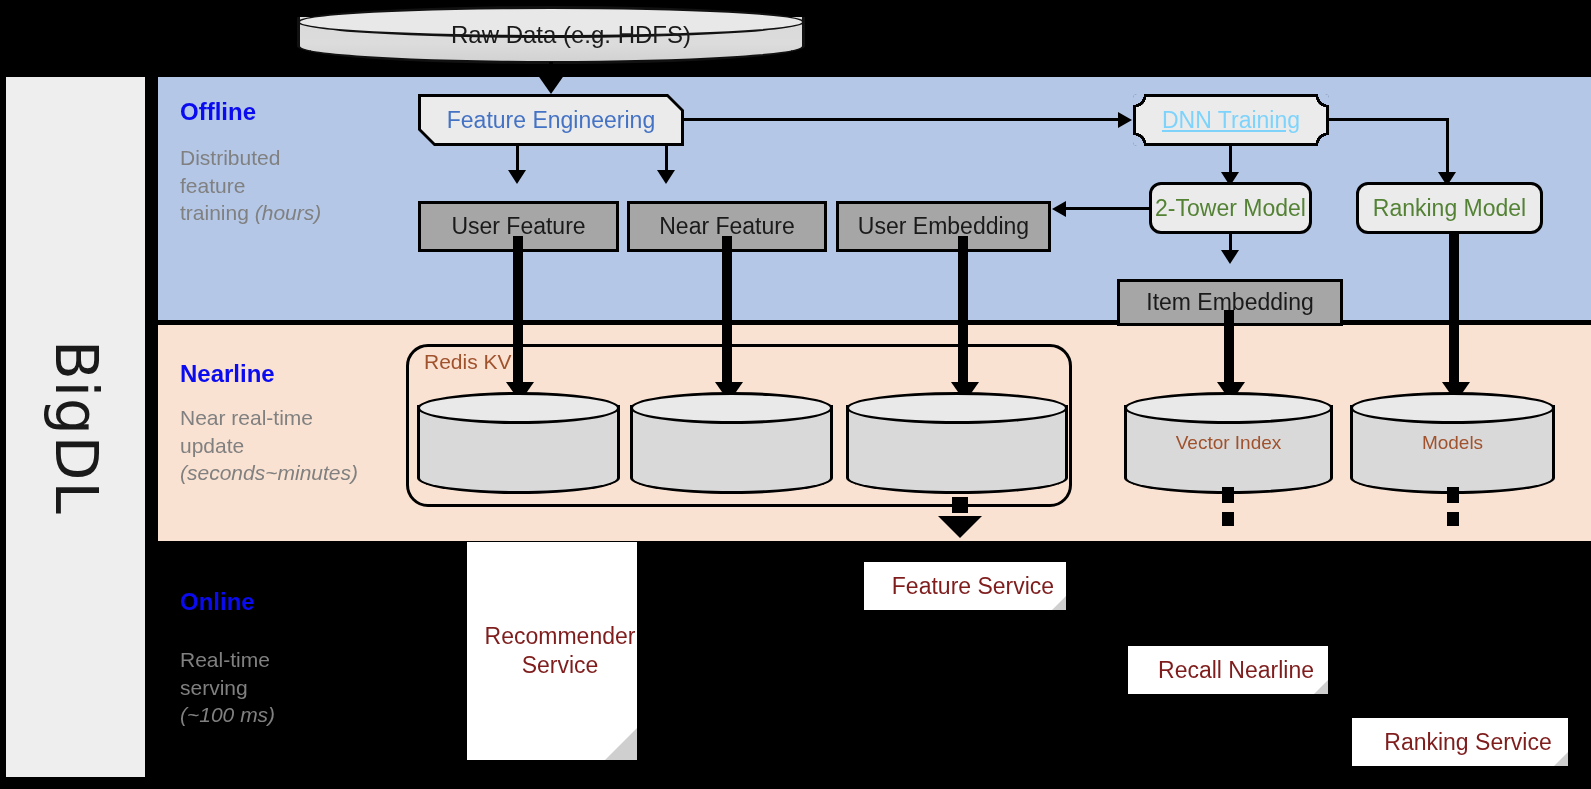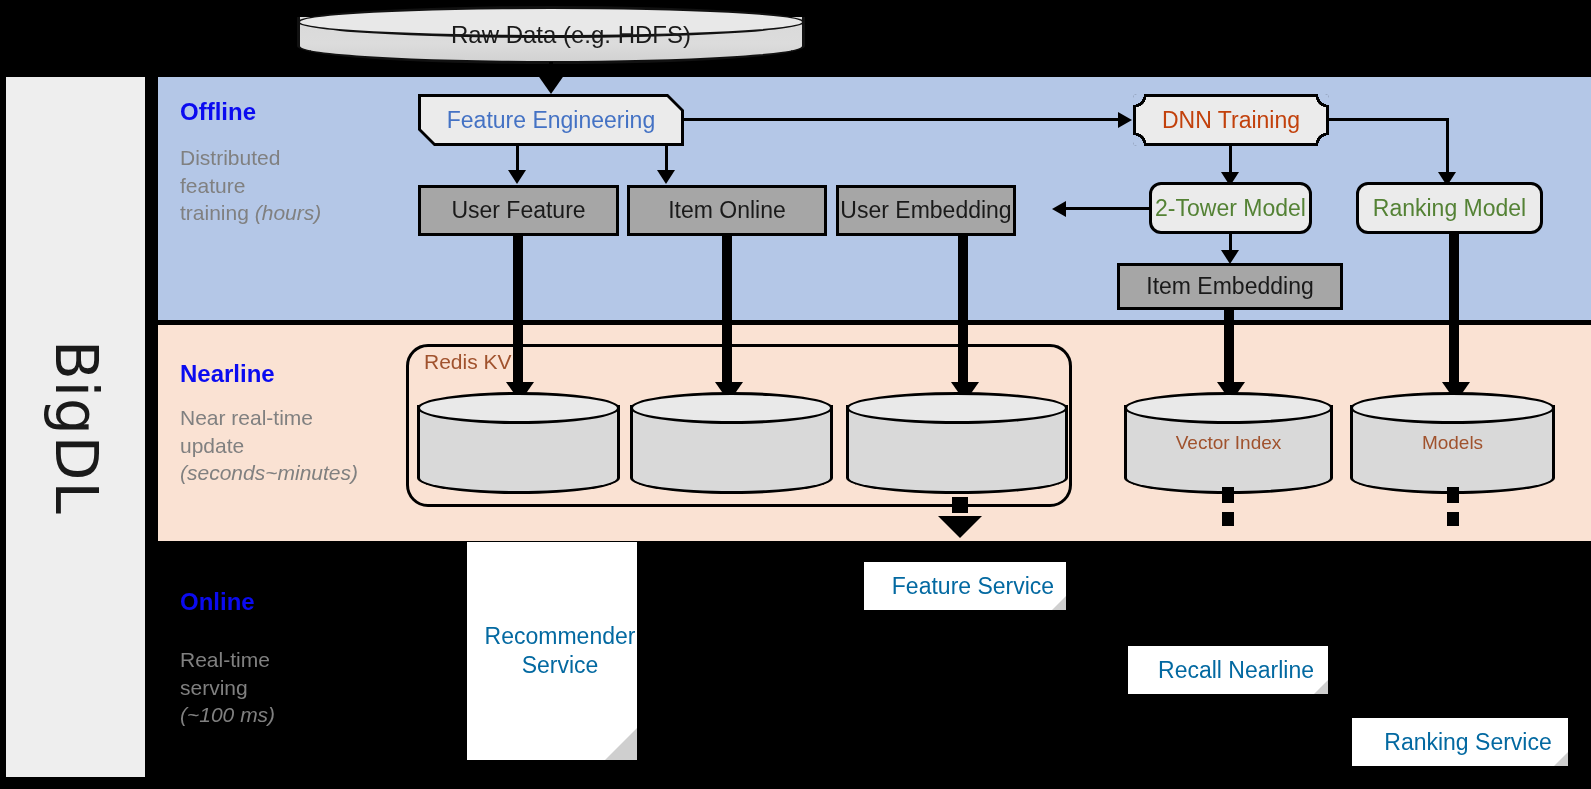--- a/index.html
+++ b/index.html
@@ -33,21 +33,21 @@
   .cyl .top{position:absolute;left:0;top:0;right:0;height:22px;
       background:#e8e8e8;border:3px solid #111;border-radius:50%;}
   #rawdata{left:297px;top:6px;width:508px;height:58px;}
   #rawdata .top{height:26px;}
   #rawdata-label{left:297px;top:6px;width:548px;height:58px;
       display:flex;align-items:center;justify-content:center;
       font-size:24px;color:#1a1a1a;}
 
   
   .greybox{background:#a6a6a6;border:3px solid #000;display:flex;
-      align-items:center;justify-content:center;font-size:23px;color:#1a1a1a;}
+      align-items:center;justify-content:center;font-size:23px;color:#1a1a1a;margin-top:16px;}
 
   
   .procbox{background:#ebebeb;border:3px solid #000;display:flex;
       align-items:center;justify-content:center;font-size:23px;}
   .green-text{color:#548235;}
   .rounded{border-radius:12px;}
 
   
   #fe-shape{left:418px;top:94px;width:266px;height:52px;}
   #fe-shape .outline{position:absolute;inset:0;
@@ -69,21 +69,21 @@
           radial-gradient(circle 11px at 100% 100%,transparent 98%,#000 100%);
       -webkit-mask-composite:source-in;mask-composite:intersect;}
   #dnn-shape .inner{position:absolute;left:3px;top:3px;right:3px;bottom:3px;
       background:#ebebeb;
       -webkit-mask:radial-gradient(circle 10px at 0 0,transparent 98%,#000 100%),
           radial-gradient(circle 10px at 100% 0,transparent 98%,#000 100%),
           radial-gradient(circle 10px at 0 100%,transparent 98%,#000 100%),
           radial-gradient(circle 10px at 100% 100%,transparent 98%,#000 100%);
       -webkit-mask-composite:source-in;mask-composite:intersect;}
   #dnn-label{left:1133px;top:94px;width:196px;height:52px;display:flex;
-      align-items:center;justify-content:center;font-size:23px;color:#c2410c;}
+      align-items:center;justify-content:center;font-size:23px;color:#7dd3fc;text-decoration:underline;}
 
   
   #redis-container{left:406px;top:344px;width:666px;height:163px;
       border:3px solid #000;border-radius:22px;background:transparent;}
   #redis-label{left:424px;top:350px;font-size:21px;color:#a0522d;}
 
   
   .scyl{position:absolute;}
   .scyl .top{position:absolute;left:0;top:0;right:0;height:26px;
       background:#e9e9e9;border:3px solid #000;border-radius:50%;z-index:2;}
@@ -94,21 +94,21 @@
       display:flex;align-items:center;justify-content:center;
       font-size:19px;color:#a0522d;}
 
   
   .notebox{background:#ffffff;position:absolute;}
   .notebox .page{position:absolute;inset:0;background:#fff;
       clip-path:polygon(0 0,100% 0,100% calc(100% - 14px),calc(100% - 14px) 100%,0 100%);}
   .notebox .fold{position:absolute;right:0;bottom:0;width:14px;height:14px;
       background:#cfcfcf;clip-path:polygon(100% 0,0 100%,100% 100%);}
   .notebox .lbl{position:absolute;inset:0;display:flex;align-items:center;
-      justify-content:center;text-align:center;font-size:23px;color:#0369a1;
+      justify-content:center;text-align:center;font-size:23px;color:#7f1d1d;
       line-height:1.25;padding-left:16px;}
 
   
   #recommender{left:467px;top:542px;width:170px;height:218px;}
   #recommender .page{clip-path:polygon(0 0,100% 0,100% calc(100% - 32px),calc(100% - 32px) 100%,0 100%);}
   #recommender .fold{width:32px;height:32px;}
 
   
   .vline{background:#000;}
   .hline{background:#000;}
@@ -183,23 +183,23 @@
 <div class="abs arrow-dn" style="left:1221px;top:172px;"></div>
 
 <div class="abs hline" style="left:1329px;top:118px;width:120px;height:3px;"></div>
 <div class="abs vline thin" style="left:1446px;top:118px;width:3px;height:60px;"></div>
 <div class="abs arrow-dn" style="left:1438px;top:172px;"></div>
 
 <div class="abs greybox" style="left:418px;top:185px;width:201px;height:51px;">
   <span>User Feature</span>
   </div>
 <div class="abs greybox" style="left:627px;top:185px;width:200px;height:51px;">
-  <span>Item Online</span>
-  </div>
-<div class="abs greybox" style="left:836px;top:185px;width:180px;height:51px;">
+  <span>Near Feature</span>
+  </div>
+<div class="abs greybox" style="left:836px;top:185px;width:215px;height:51px;">
   <span>User Embedding</span>
   </div>
 
 <div class="abs procbox rounded" style="left:1149px;top:182px;width:163px;height:52px;">
   <span class="green-text">2-Tower Model</span>
   </div>
 <div class="abs procbox rounded" style="left:1356px;top:182px;width:187px;height:52px;">
   <span class="green-text">Ranking Model</span>
   </div>
 

